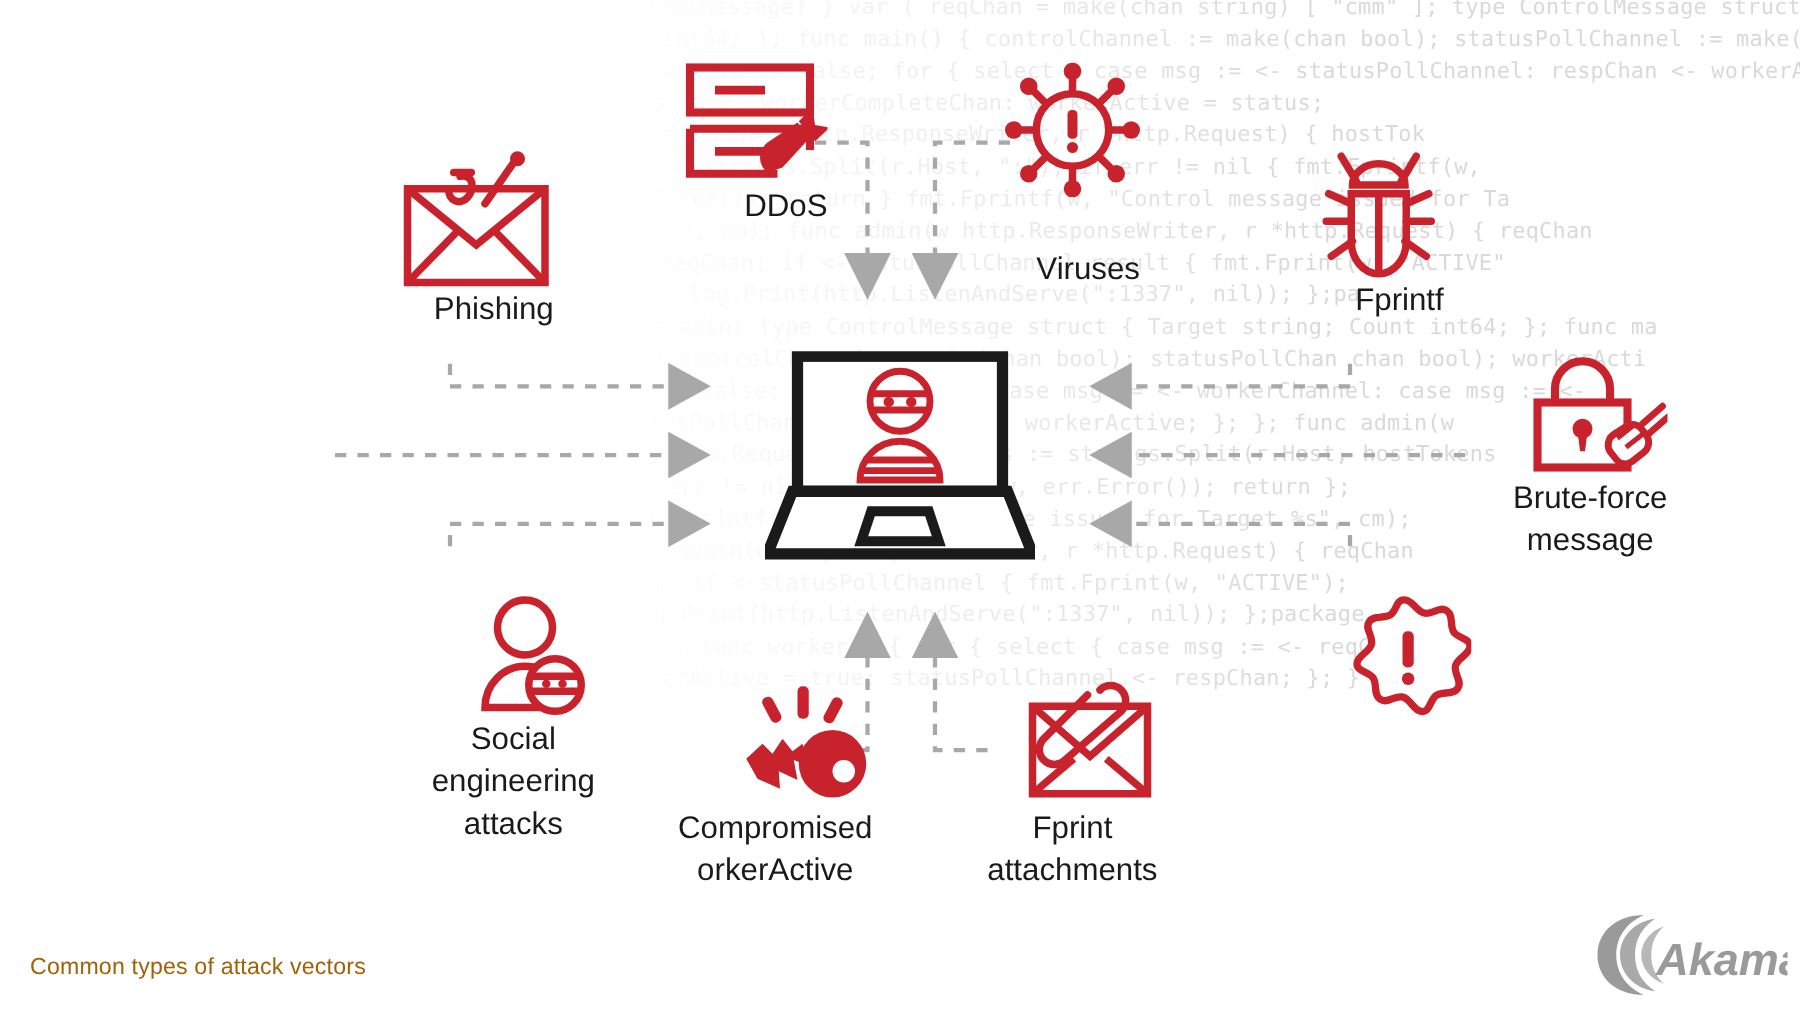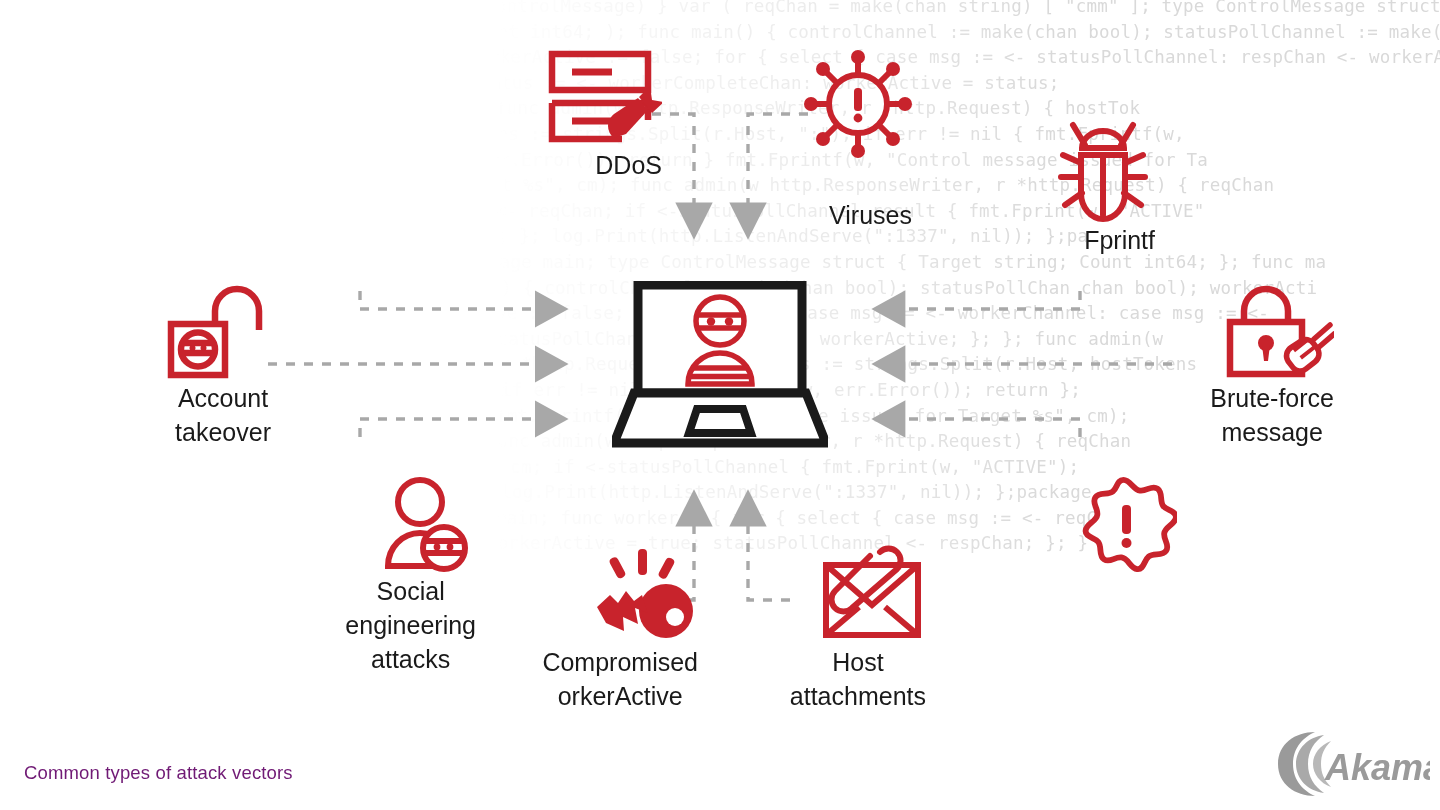--- a/index.html
+++ b/index.html
@@ -41,21 +41,21 @@
     font-size:25px;
     line-height:34px;
     text-align:center;
     white-space:pre-line;
     font-weight:400;
   }
 
   
   #caption{
     position:absolute;left:24px;top:762px;
-    font-size:18.5px;color:#701a75;letter-spacing:.15px;
+    font-size:18.5px;color:#a16207;letter-spacing:.15px;
   }
   #logo{position:absolute;left:1270px;top:731px;width:160px;height:66px;}
 
   .conn{position:absolute;pointer-events:none;}
 </style>
 </head>
 <body>
 
 <div id="stage">
 
@@ -113,20 +113,35 @@
         <circle cx="108" cy="40" r="24"></circle>
         <path d="M86,34 L130,34 M86,47 L130,47"></path>
         <circle cx="99" cy="40.5" r="4.2" fill="#c8232c" stroke="none"></circle>
         <circle cx="117" cy="40.5" r="4.2" fill="#c8232c" stroke="none"></circle>
         <path d="M76,103 a32,31 0 0 1 64,0 Z"></path>
         <path d="M79,87 L137,87 M76.5,95.5 L139.5,95.5"></path>
       </g>
     </svg>
   </div>
 
+  <div class="node" style="left:283px;top:118px;width:160px;">
+    <svg class="icon" width="124" height="112" viewBox="0 0 124 112">
+      <g stroke="#c8232c" stroke-width="6" fill="none" stroke-linejoin="miter">
+        <rect x="7" y="33" width="110" height="75"></rect>
+        <path d="M7,33 L62,78 L117,33"></path>
+        <path d="M7,108 L46,68 M117,108 L78,68"></path>
+
+        <path d="M49,23 C60,21 61,33 55,40 C49,47 39,42 40,33" stroke-linecap="round"></path>
+        <path d="M44,20 L58,20" stroke-linecap="round"></path>
+        <path d="M92,12 L69,45" stroke-linecap="round"></path>
+      </g>
+      <circle cx="95" cy="9" r="6" fill="#c8232c"></circle>
+    </svg>
+    <div class="label">Phishing</div>
+  </div>
 
   <div class="node" style="left:502px;top:48px;width:160px;">
     <svg class="icon" width="116" height="100" viewBox="0 0 116 100">
       <g stroke="#c8232c" stroke-width="6.5" fill="none" stroke-linejoin="miter">
         <rect x="6" y="6" width="96" height="36"></rect>
         <path d="M26,24 L66,24" stroke-width="7"></path>
         <path d="M6,55 L102,55 L102,72"></path>
         <path d="M6,55 L6,91 L76,91"></path>
         <path d="M26,73 L66,73" stroke-width="7"></path>
       </g>
@@ -173,37 +188,20 @@
         <path d="M30,40 h44 v38 a22,26 0 0 1 -44,0 Z"></path>
         <path d="M52,40 L52,100"></path>
 
         <path d="M30,48 L12,40 M30,62 L10,62 M31,78 L14,90
                  M74,48 L92,40 M74,62 L94,62 M73,78 L90,90"></path>
       </g>
     </svg>
     <div class="label">Fprintf</div>
   </div>
 
-  <div class="node" style="left:111px;top:285px;width:160px;">
-    <svg class="icon" width="106" height="96" viewBox="0 0 106 96">
-      <g stroke="#c8232c" stroke-width="6.5" fill="none" stroke-linejoin="miter">
-
-        <path d="M50,39 L50,26 a22,22 0 0 1 44,0 L94,45" stroke-linecap="butt"></path>
-
-        <rect x="6" y="39" width="54" height="51"></rect>
-
-        <circle cx="33" cy="64.5" r="17"></circle>
-        <path d="M19,58 L47,58 M19,68 L47,68"></path>
-      </g>
-      <circle cx="27.5" cy="63" r="3" fill="#c8232c"></circle>
-      <circle cx="38.5" cy="63" r="3" fill="#c8232c"></circle>
-    </svg>
-    <div class="label">Account
-takeover</div>
-  </div>
 
   <div class="node" style="left:1170px;top:285px;width:164px;">
     <svg class="icon" width="116" height="96" viewBox="0 0 116 96">
       <g stroke="#c8232c" stroke-width="6.5" fill="none" stroke-linejoin="miter">
         <path d="M26,37 L26,26 a22,22 0 0 1 44,0 L70,37" stroke-linecap="butt"></path>
         <rect x="12" y="37" width="72" height="52"></rect>
       </g>
       <circle cx="48" cy="58" r="8" fill="#c8232c"></circle>
       <path d="M44,60 L52,60 L50,76 L46,76 Z" fill="#c8232c"></path>
 
@@ -255,21 +253,21 @@
   <div class="node" style="left:758px;top:545px;width:168px;">
     <svg class="icon" width="108" height="100" viewBox="0 0 108 100">
       <g stroke="#c8232c" stroke-width="6" fill="none" stroke-linejoin="miter">
         <rect x="8" y="20" width="92" height="70"></rect>
         <path d="M8,20 L54,60 L100,20"></path>
         <path d="M8,90 L41,62 M100,90 L67,62"></path>
 
         <path d="M62,7 a12,12 0 0 1 17,17 L34,63 a12,12 0 0 1 -17,-17 L52,11" stroke-linecap="round"></path>
       </g>
     </svg>
-    <div class="label">Host
+    <div class="label">Fprint
 attachments</div>
   </div>
 
   <div class="node" style="left:975px;top:476px;width:202px;">
     <svg class="icon" width="100" height="100" viewBox="0 0 100 100">
       <path d="M50,4
                C57,4 60,14 67,15 C74,16 79,9 85,13 C91,17 87,26 91,31
                C95,36 105,36 104,43 C103,50 93,52 92,59 C91,66 98,71 94,77
                C90,83 81,79 76,83 C71,87 71,97 64,96 C57,95 55,85 48,84
                C41,83 36,90 30,86 C24,82 28,73 24,68 C20,63 10,63 11,56

